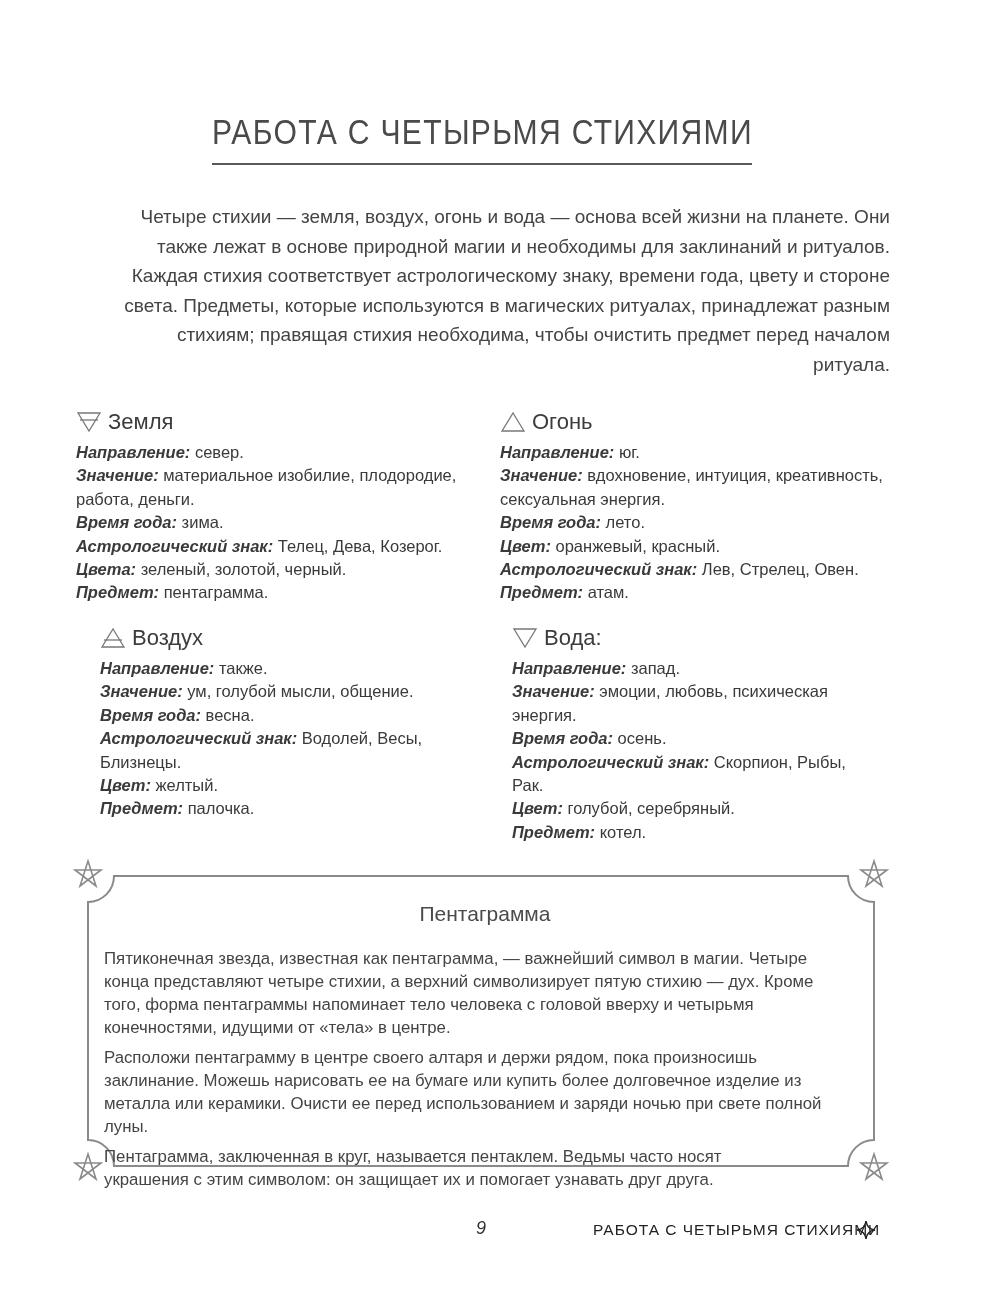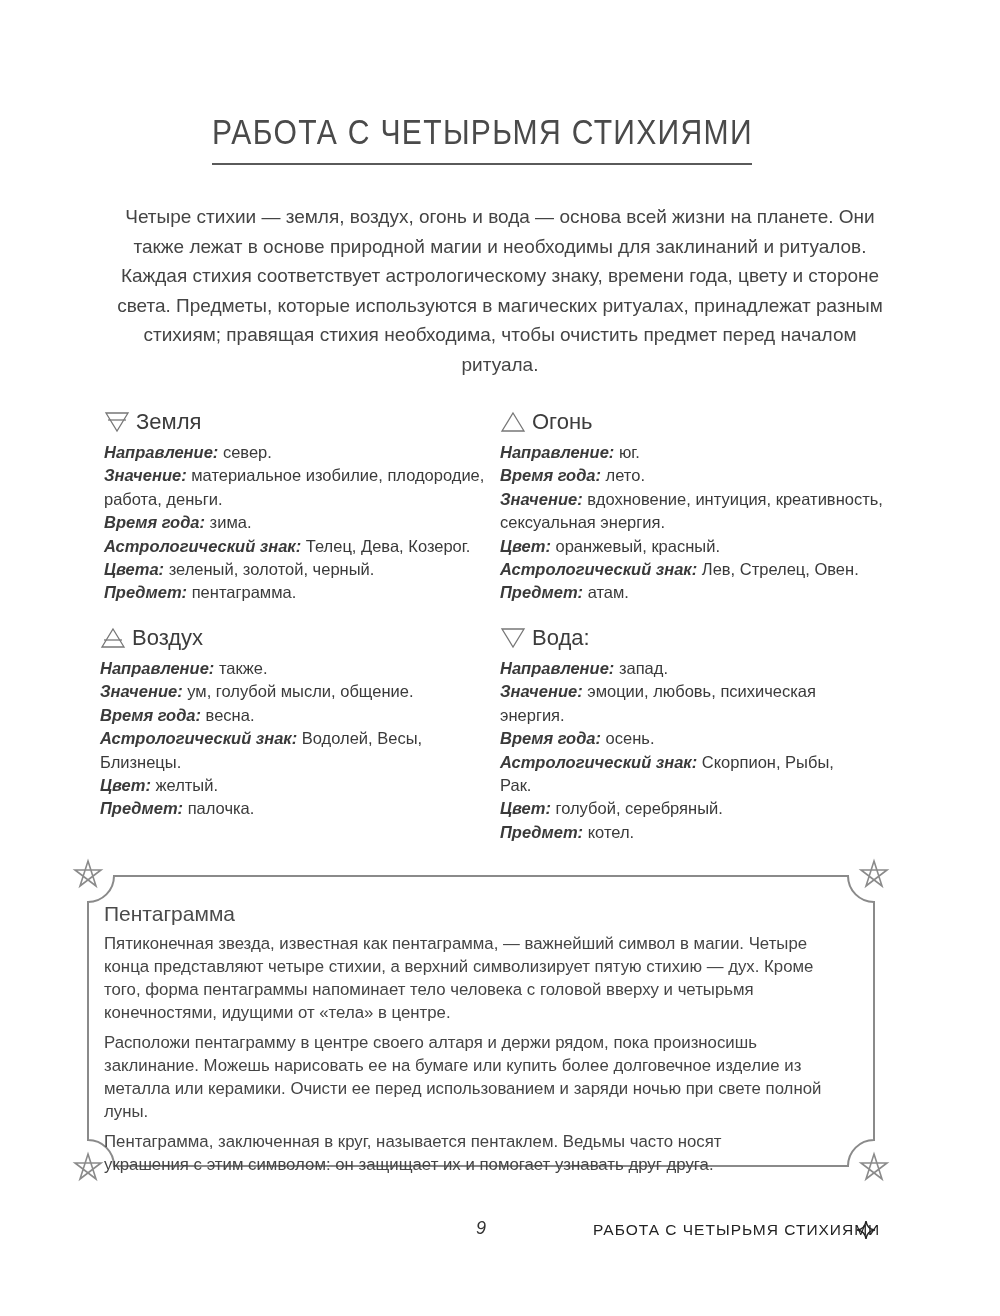--- a/index.html
+++ b/index.html
@@ -14,65 +14,65 @@
     text-align: center; font-weight: normal; margin: 0;
     transform: scaleX(0.86); transform-origin: left top;
     white-space: nowrap;
   }
   .title-rule {
     position: absolute; left: 212px; top: 163px; width: 540px; height: 2px;
     background: #5a5a5a;
   }
   .intro {
     position: absolute; left: 110px; top: 202px; width: 780px;
-    text-align: center; font-size: 19px; line-height: 29.5px; color: #444;
+    text-align: right; font-size: 19px; line-height: 29.5px; color: #444;
     margin: 0;
   }
   .element {
     position: absolute; width: 395px;
   }
   .element-head {
     display: flex; align-items: center; gap: 6px; height: 30px;
   }
   .element-head svg { display: block; }
   .element-name { font-size: 22px; color: #3c3c3c; }
   .props { margin: 4px 0 0 0; padding: 0; list-style: none; font-size: 16.5px; line-height: 23.4px; color: #3a3a3a; }
   .props li { margin: 0; }
   .prop-key { font-weight: bold; font-style: italic; color: #3a3a3a; }
   .box {
     position: absolute; left: 88px; top: 876px; width: 786px; height: 288px;
   }
   .box svg.frame { position: absolute; left: -30px; top: -25px; }
   .box-title {
-    position: absolute; left: 16px; top: 26px; width: 786px; text-align: left;
+    position: absolute; left: 4px; top: 26px; width: 786px; text-align: center;
     font-size: 21px; color: #4a4a4a;
   }
   .box-body {
-    position: absolute; left: 16px; top: 56px; width: 720px;
+    position: absolute; left: 16px; top: 71px; width: 720px;
     font-size: 16.8px; line-height: 23px; color: #444;
   }
   .box-body p { margin: 0 0 7px 0; }
   .footer-page {
     position: absolute; left: 476px; top: 1218px; font-size: 18px; font-style: italic; color: #333;
   }
   .footer-title {
     position: absolute; left: 593px; top: 1221px; font-size: 15.5px; letter-spacing: 1px; color: #222;
     white-space: nowrap;
   }
   .footer-star { position: absolute; left: 856px; top: 1220px; }
 </style>
 </head>
 <body>
 
 <h1 class="page-title">РАБОТА С ЧЕТЫРЬМЯ СТИХИЯМИ</h1>
 <div class="title-rule"></div>
 
 <p class="intro">Четыре стихии — земля, воздух, огонь и вода — основа всей жизни на планете. Они также лежат в основе природной магии и необходимы для заклинаний и ритуалов. Каждая стихия соответствует астрологическому знаку, времени года, цвету и стороне света. Предметы, которые используются в магических ритуалах, принадлежат разным стихиям; правящая стихия необходима, чтобы очистить предмет перед началом ритуала.</p>
 
-<section class="element" style="left:104px; top:407px;">
+<section class="element" style="left:76px; top:407px;">
   <div class="element-head">
     <svg width="26" height="22" viewBox="0 0 26 22">
       <polygon points="2,2 24,2 13,20" fill="none" stroke="#777" stroke-width="1.3"></polygon>
       <line x1="4" y1="9" x2="22" y2="9" stroke="#777" stroke-width="1.3"></line>
     </svg>
     <span class="element-name">Земля</span>
   </div>
   <ul class="props">
     <li><span class="prop-key">Направление:</span><span> север.</span></li>
     <li><span class="prop-key">Значение:</span><span> материальное изобилие, плодородие, работа, деньги.</span></li>
@@ -85,22 +85,22 @@
 
 <section class="element" style="left:500px; top:407px;">
   <div class="element-head">
     <svg width="26" height="22" viewBox="0 0 26 22">
       <polygon points="13,2 24,20 2,20" fill="none" stroke="#777" stroke-width="1.3"></polygon>
     </svg>
     <span class="element-name">Огонь</span>
   </div>
   <ul class="props">
     <li><span class="prop-key">Направление:</span><span> юг.</span></li>
+    <li><span class="prop-key">Значение:</span><span> вдохновение, интуиция, креативность, сексуальная энергия.</span></li>
     <li><span class="prop-key">Время года:</span><span> лето.</span></li>
-    <li><span class="prop-key">Значение:</span><span> вдохновение, интуиция, креативность, сексуальная энергия.</span></li>
     <li><span class="prop-key">Цвет:</span><span> оранжевый, красный.</span></li>
     <li><span class="prop-key">Астрологический знак:</span><span> Лев, Стрелец, Овен.</span></li>
     <li><span class="prop-key">Предмет:</span><span> атам.</span></li>
   </ul>
 </section>
 
 <section class="element" style="left:100px; top:623px;">
   <div class="element-head">
     <svg width="26" height="22" viewBox="0 0 26 22">
       <polygon points="13,2 24,20 2,20" fill="none" stroke="#777" stroke-width="1.3"></polygon>
@@ -111,21 +111,21 @@
   <ul class="props">
     <li><span class="prop-key">Направление:</span><span> также.</span></li>
     <li><span class="prop-key">Значение:</span><span> ум, голубой мысли, общение.</span></li>
     <li><span class="prop-key">Время года:</span><span> весна.</span></li>
     <li style="width:340px;"><span class="prop-key">Астрологический знак:</span><span> Водолей, Весы, Близнецы.</span></li>
     <li><span class="prop-key">Цвет:</span><span> желтый.</span></li>
     <li><span class="prop-key">Предмет:</span><span> палочка.</span></li>
   </ul>
 </section>
 
-<section class="element" style="left:500px; top:623px;">
+<section class="element" style="left:512px; top:623px;">
   <div class="element-head">
     <svg width="26" height="22" viewBox="0 0 26 22">
       <polygon points="2,2 24,2 13,20" fill="none" stroke="#777" stroke-width="1.3"></polygon>
     </svg>
     <span class="element-name">Вода:</span>
   </div>
   <ul class="props">
     <li><span class="prop-key">Направление:</span><span> запад.</span></li>
     <li style="width:345px;"><span class="prop-key">Значение:</span><span> эмоции, любовь, психическая энергия.</span></li>
     <li><span class="prop-key">Время года:</span><span> осень.</span></li>

